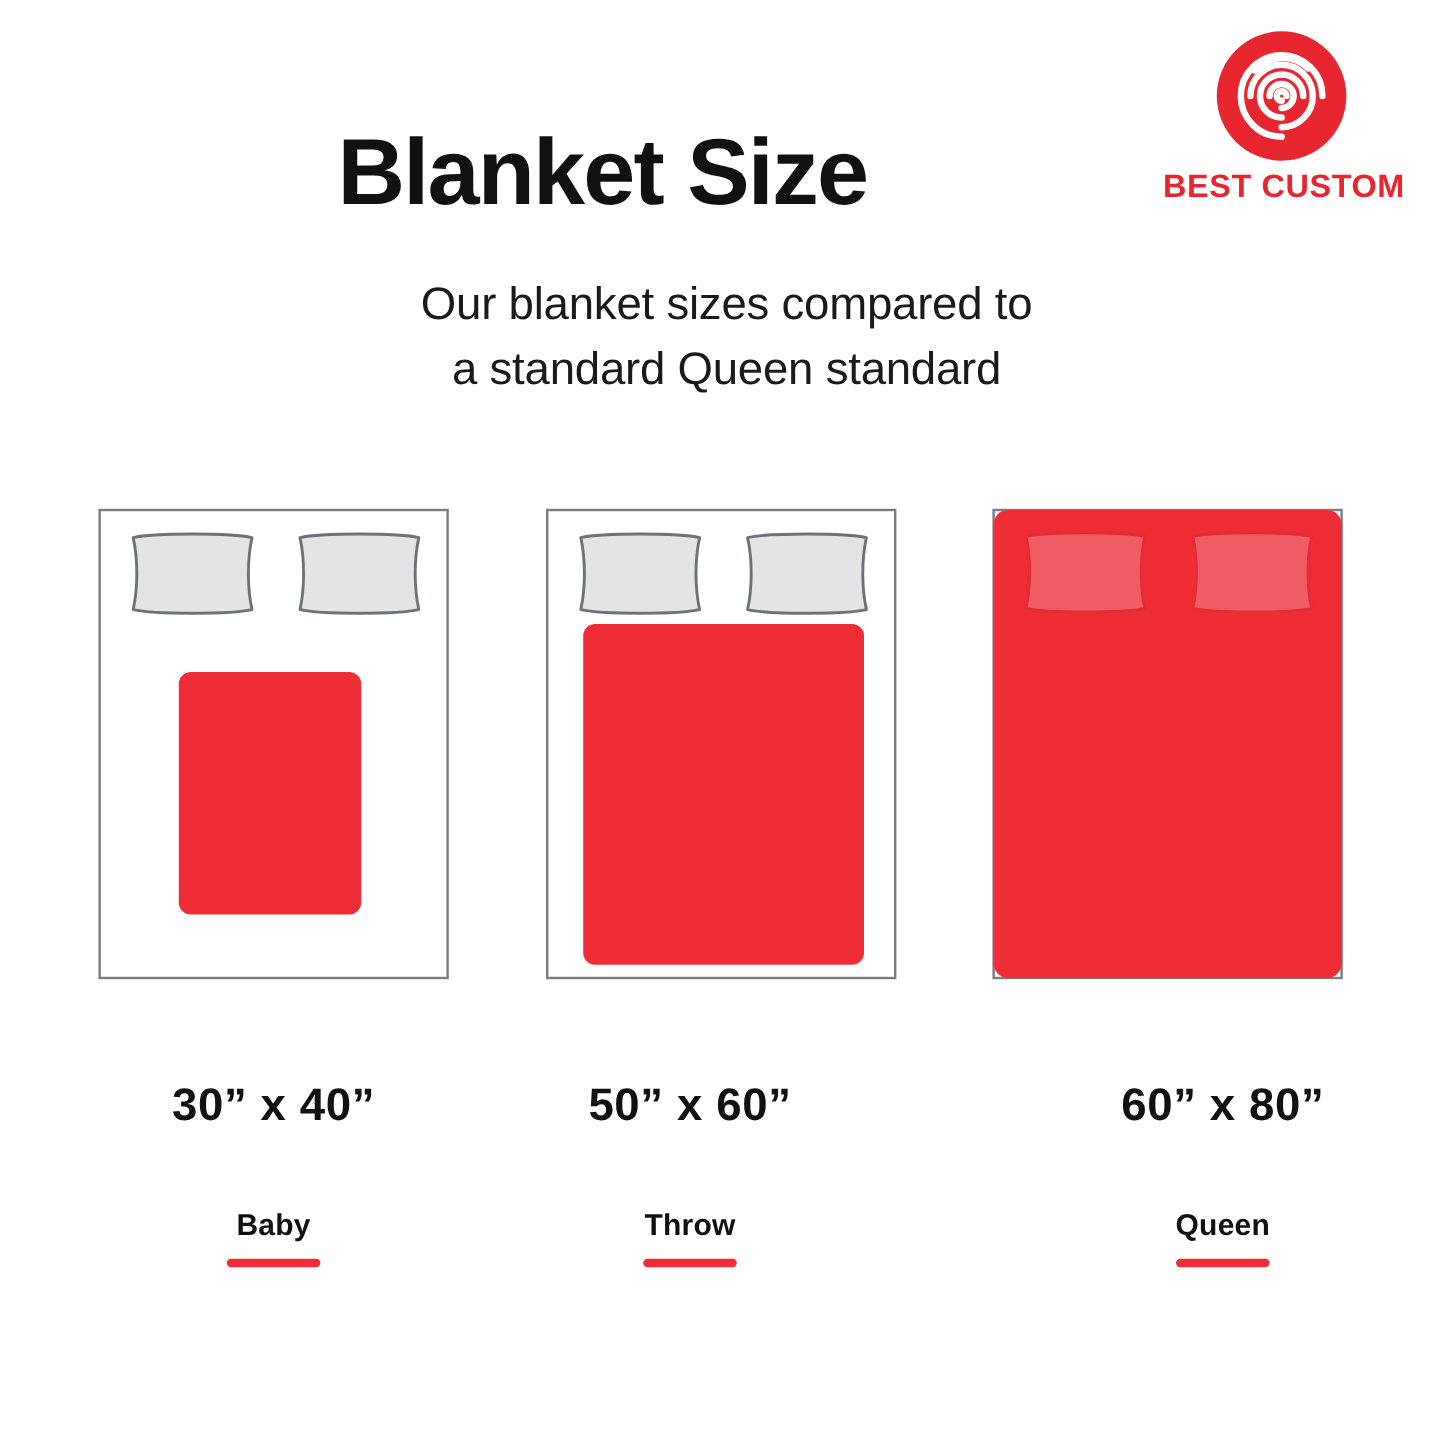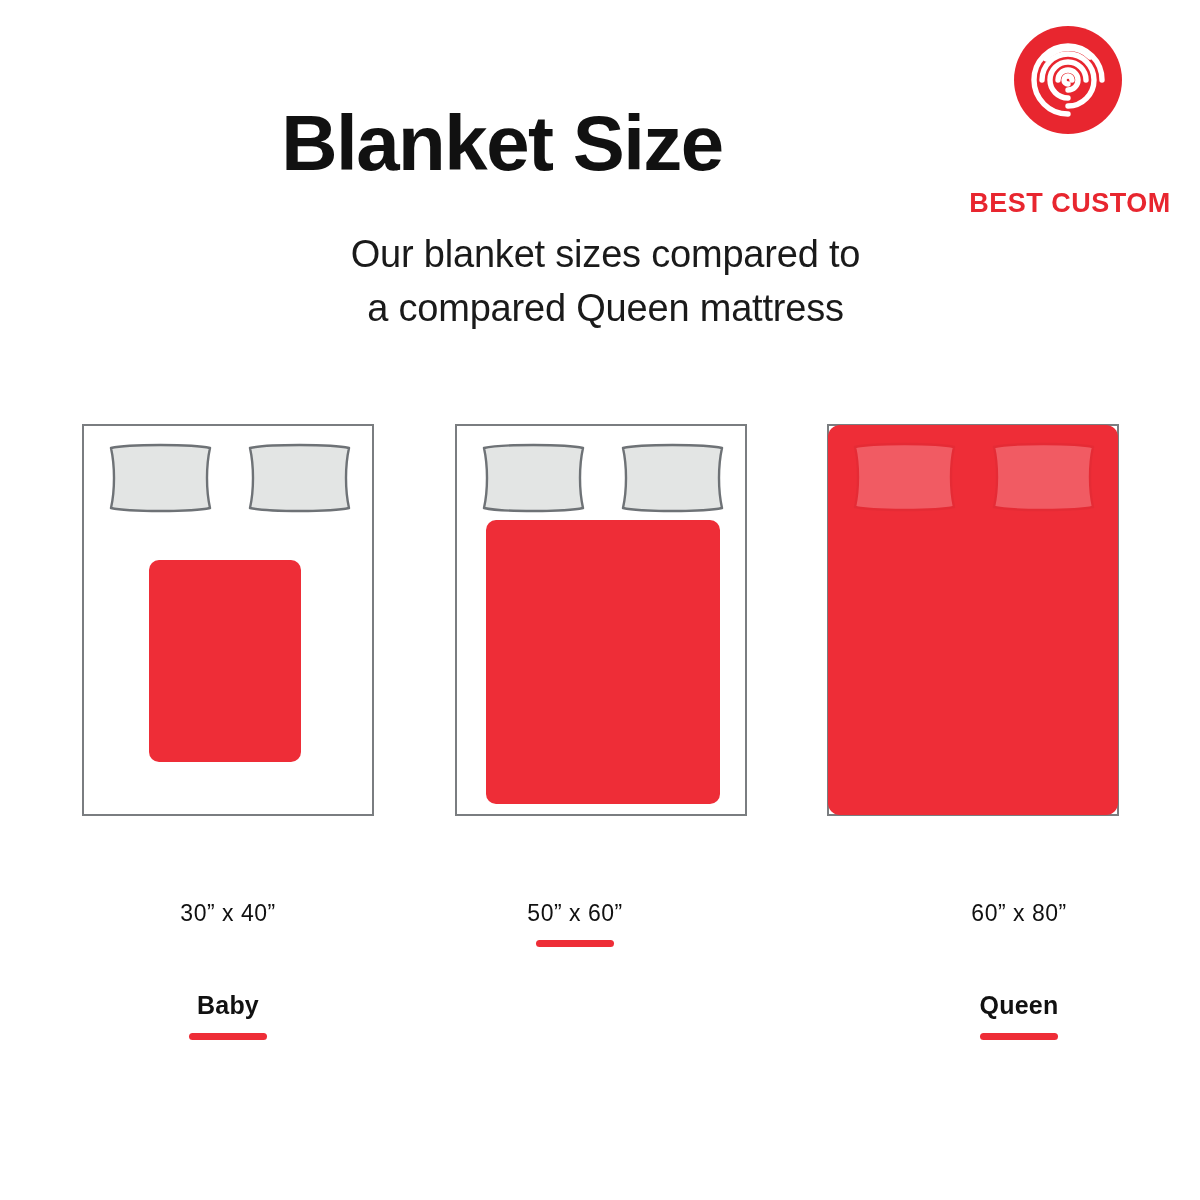--- a/index.html
+++ b/index.html
@@ -39,21 +39,20 @@
     left: 0;
     top: 122px;
     width: 216px;
     text-align: center;
     font-family: "Liberation Sans", sans-serif;
     font-weight: 700;
     font-size: 27px;
     letter-spacing: 0.5px;
     color: #E8262F;
     white-space: nowrap;
-    margin-top: 48px;
   }
 
   
   .title {
     position: absolute;
     left: 0;
     top: 104px;
     width: 1004px;
     text-align: center;
     font-family: "Liberation Sans", sans-serif;
@@ -132,22 +131,22 @@
     top: 900px;
     width: 292px;
     text-align: center;
   }
   #caption-baby  { left: 82px;  }
   #caption-throw { left: 429px; }
   #caption-queen { left: 873px; }
 
   .dims {
     font-family: "Liberation Sans", sans-serif;
-    font-weight: 400;
-    font-size: 23px;
+    font-weight: 700;
+    font-size: 38px;
     letter-spacing: 0.5px;
     color: #111111;
     white-space: nowrap;
   }
   .name {
     margin-top: 64px;
     font-family: "Liberation Sans", sans-serif;
     font-weight: 700;
     font-size: 25px;
     letter-spacing: 0.2px;
@@ -183,21 +182,21 @@
         </g>
       </svg>
     </div>
     <div class="brand-name">BEST CUSTOM</div>
   </div>
 
   <div class="title">Blanket Size</div>
 
   <div class="subtitle">
     <span>Our blanket sizes compared to</span>
-    <span>a compared Queen mattress</span>
+    <span>a standard Queen standard</span>
   </div>
 
   <div class="bed" id="bed-baby">
     <div class="pillow pillow-left">
       <svg viewBox="0 0 105 72" preserveAspectRatio="none" aria-hidden="true">
         <path d="M3 6 C20 2, 85 2, 102 6 C98 24, 98 48, 102 66 C85 70, 20 70, 3 66 C7 48, 7 24, 3 6 Z" fill="#E3E5E4" stroke="#6E7276" stroke-width="2.4" stroke-linejoin="round"></path>
       </svg>
     </div>
     <div class="pillow pillow-right">
       <svg viewBox="0 0 105 72" preserveAspectRatio="none" aria-hidden="true">
@@ -237,20 +236,21 @@
   </div>
 
   <div class="caption" id="caption-baby">
     <div class="dims">30” x 40”</div>
     <div class="name">Baby</div>
     <div class="rule"></div>
   </div>
 
   <div class="caption" id="caption-throw">
     <div class="dims">50” x 60”</div>
+    <div class="name">Throw</div>
     <div class="rule"></div>
   </div>
 
   <div class="caption" id="caption-queen">
     <div class="dims">60” x 80”</div>
     <div class="name">Queen</div>
     <div class="rule"></div>
   </div>
 
 </div>

